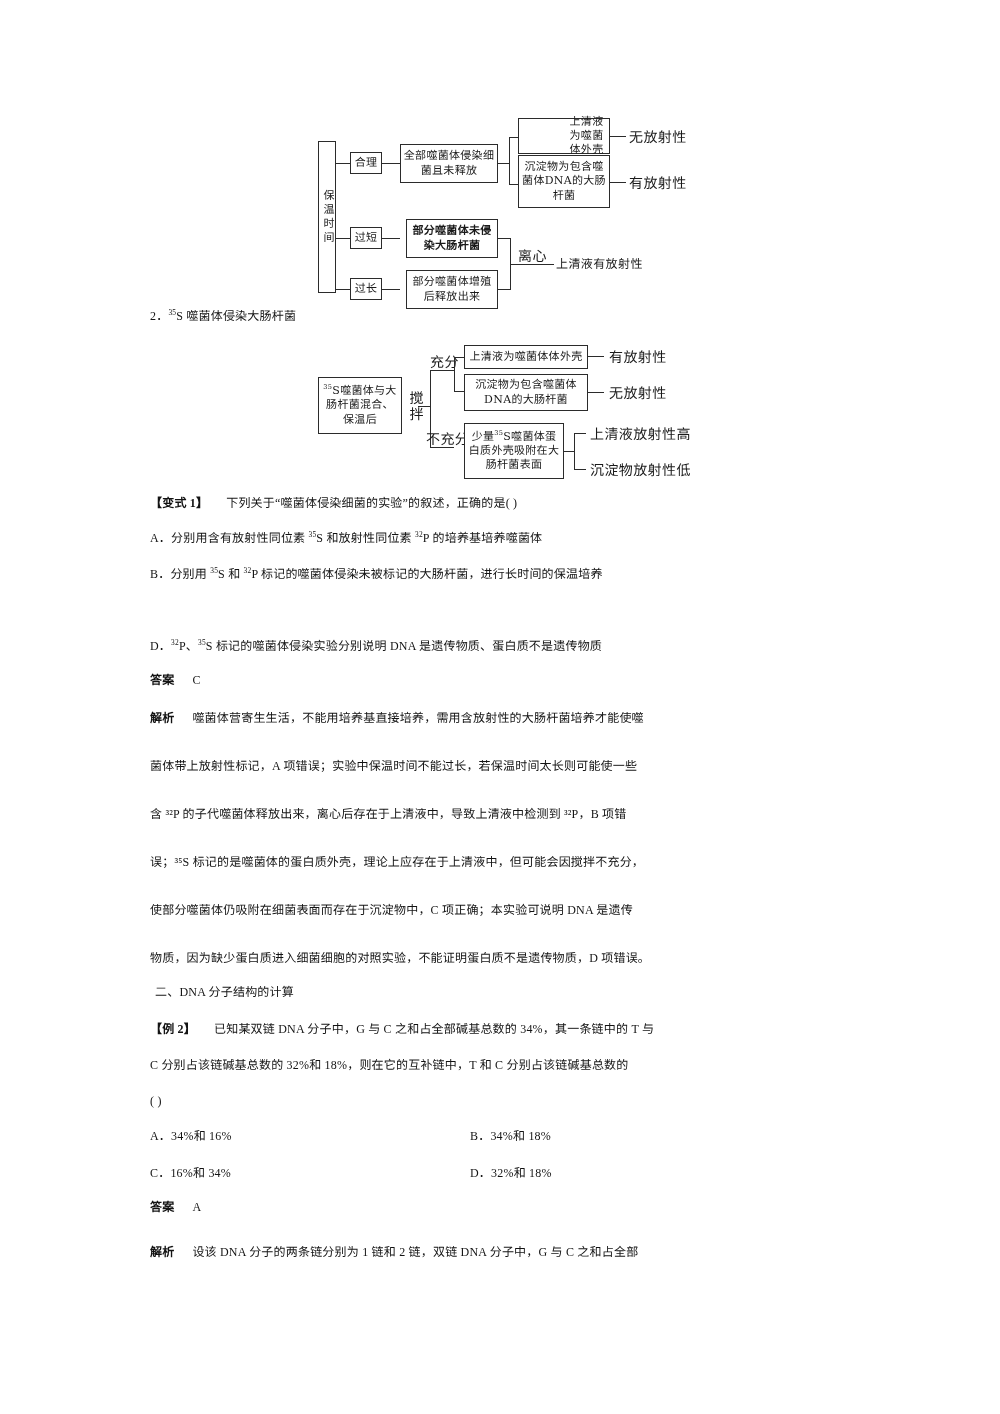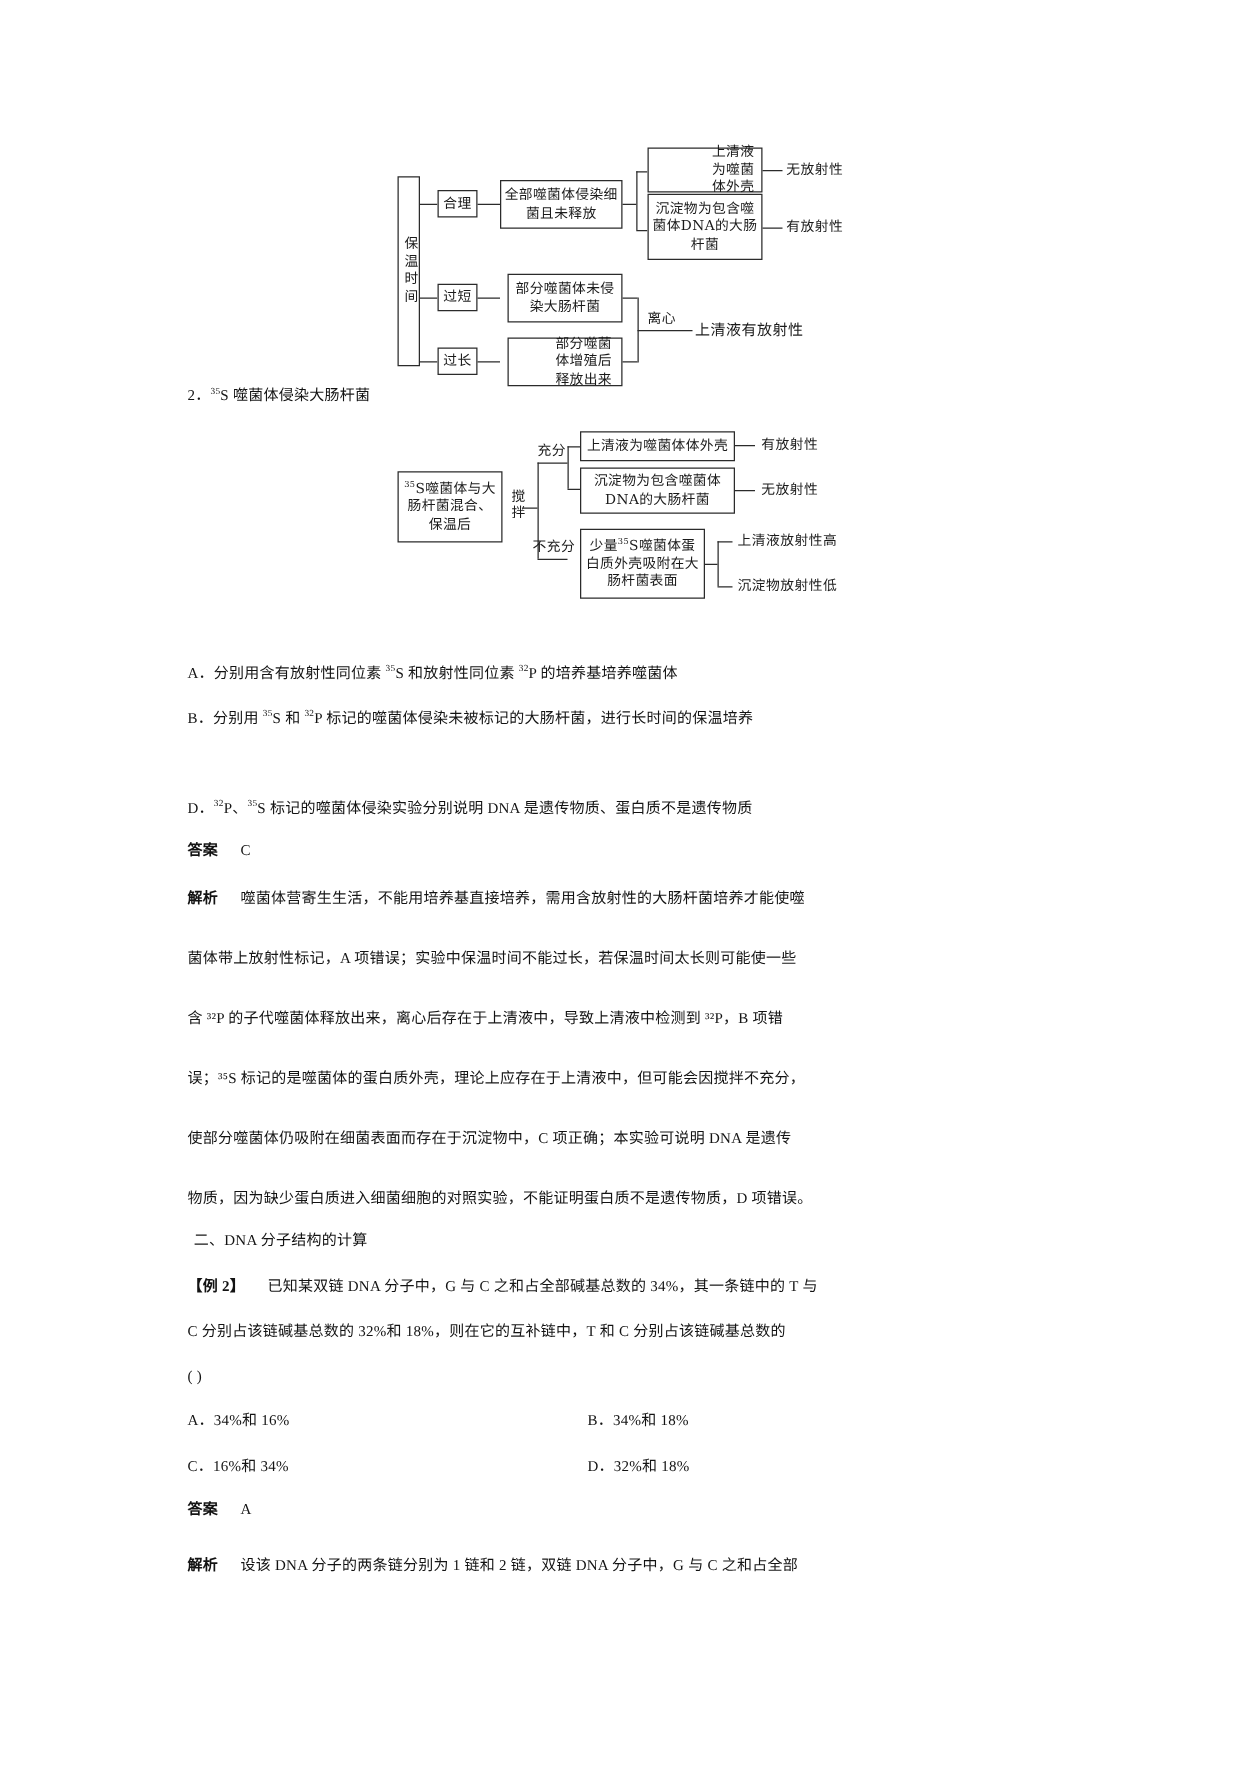--- a/index.html
+++ b/index.html
@@ -58,21 +58,21 @@
     letter-spacing: 0.3px;
   }
   .node.vert {
     writing-mode: vertical-rl;
     text-orientation: upright;
     letter-spacing: 3px;
     padding: 3px 1px;
   }
   .plain {
     position: absolute;
-    font-size: 11px;
+    font-size: 14px;
     line-height: 1.25;
     color: #1a1a1a;
     white-space: nowrap;
     letter-spacing: 0.4px;
   }
   .plain.vert {
     writing-mode: vertical-rl;
     text-orientation: upright;
     letter-spacing: 2px;
     white-space: normal;
@@ -103,22 +103,22 @@
 
     <div class="node" style="left:32px; top:34px; width:32px; height:22px;">合理</div>
     <div class="node" style="left:32px; top:109px; width:32px; height:22px;">过短</div>
     <div class="node" style="left:32px; top:160px; width:32px; height:22px;">过长</div>
 
     <div class="ln lnh" style="left:64px; top:45px; width:18px;"></div>
     <div class="ln lnh" style="left:64px; top:120px; width:18px;"></div>
     <div class="ln lnh" style="left:64px; top:171px; width:18px;"></div>
 
     <div class="node" style="left:82px; top:26px; width:98px; height:39px;">全部噬菌体侵染细菌且未释放</div>
-    <div class="node" style="left:88px; top:101px; width:92px; height:39px;">部分噬菌体未侵染大肠杆菌</div>
-    <div class="node" style="left:88px; top:152px; width:92px; height:39px;padding-left:32px;">部分噬菌体增殖后释放出来</div>
+    <div class="node" style="left:88px; top:101px; width:92px; height:39px;font-weight:bold;">部分噬菌体未侵染大肠杆菌</div>
+    <div class="node" style="left:88px; top:152px; width:92px; height:39px;">部分噬菌体增殖后释放出来</div>
 
     <div class="ln lnh" style="left:180px; top:45px; width:11px;"></div>
     <div class="ln lnv" style="left:191px; top:19px; height:47px;"></div>
     <div class="ln lnh" style="left:191px; top:19px; width:9px;"></div>
     <div class="ln lnh" style="left:191px; top:66px; width:9px;"></div>
 
     <div class="node" style="left:200px; top:0px; width:92px; height:36px;padding-left:47px;">上清液为噬菌体外壳</div>
     <div class="node" style="left:200px; top:37px; width:92px; height:53px;">沉淀物为包含噬菌体DNA的大肠杆菌</div>
 
     <div class="ln lnh" style="left:292px; top:18px; width:16px;"></div>
@@ -179,20 +179,23 @@
 
     <div class="ln lnh" style="left:246px; top:106px; width:10px;"></div>
     <div class="ln lnv" style="left:256px; top:88px; height:36px;"></div>
     <div class="ln lnh" style="left:256px; top:88px; width:12px;"></div>
     <div class="ln lnh" style="left:256px; top:124px; width:12px;"></div>
 
     <div class="plain" style="left:272px; top:81px;">上清液放射性高</div>
     <div class="plain" style="left:272px; top:117px;">沉淀物放射性低</div>
   </div>
 
+  <div class="txt" style="left:150px; top:494px;">
+    <span class="bold">【变式 1】</span><span class="lbl-gap"></span><span>下列关于“噬菌体侵染细菌的实验”的叙述，正确的是(      )</span>
+  </div>
 
   <div class="txt" style="left:150px; top:529px;">
     <span>A．</span>分别用含有放射性同位素 <sup>35</sup>S 和放射性同位素 <sup>32</sup>P 的培养基培养噬菌体
   </div>
 
   <div class="txt" style="left:150px; top:565px;">
     <span>B．</span>分别用 <sup>35</sup>S 和 <sup>32</sup>P 标记的噬菌体侵染未被标记的大肠杆菌，进行长时间的保温培养
   </div>
 
 

